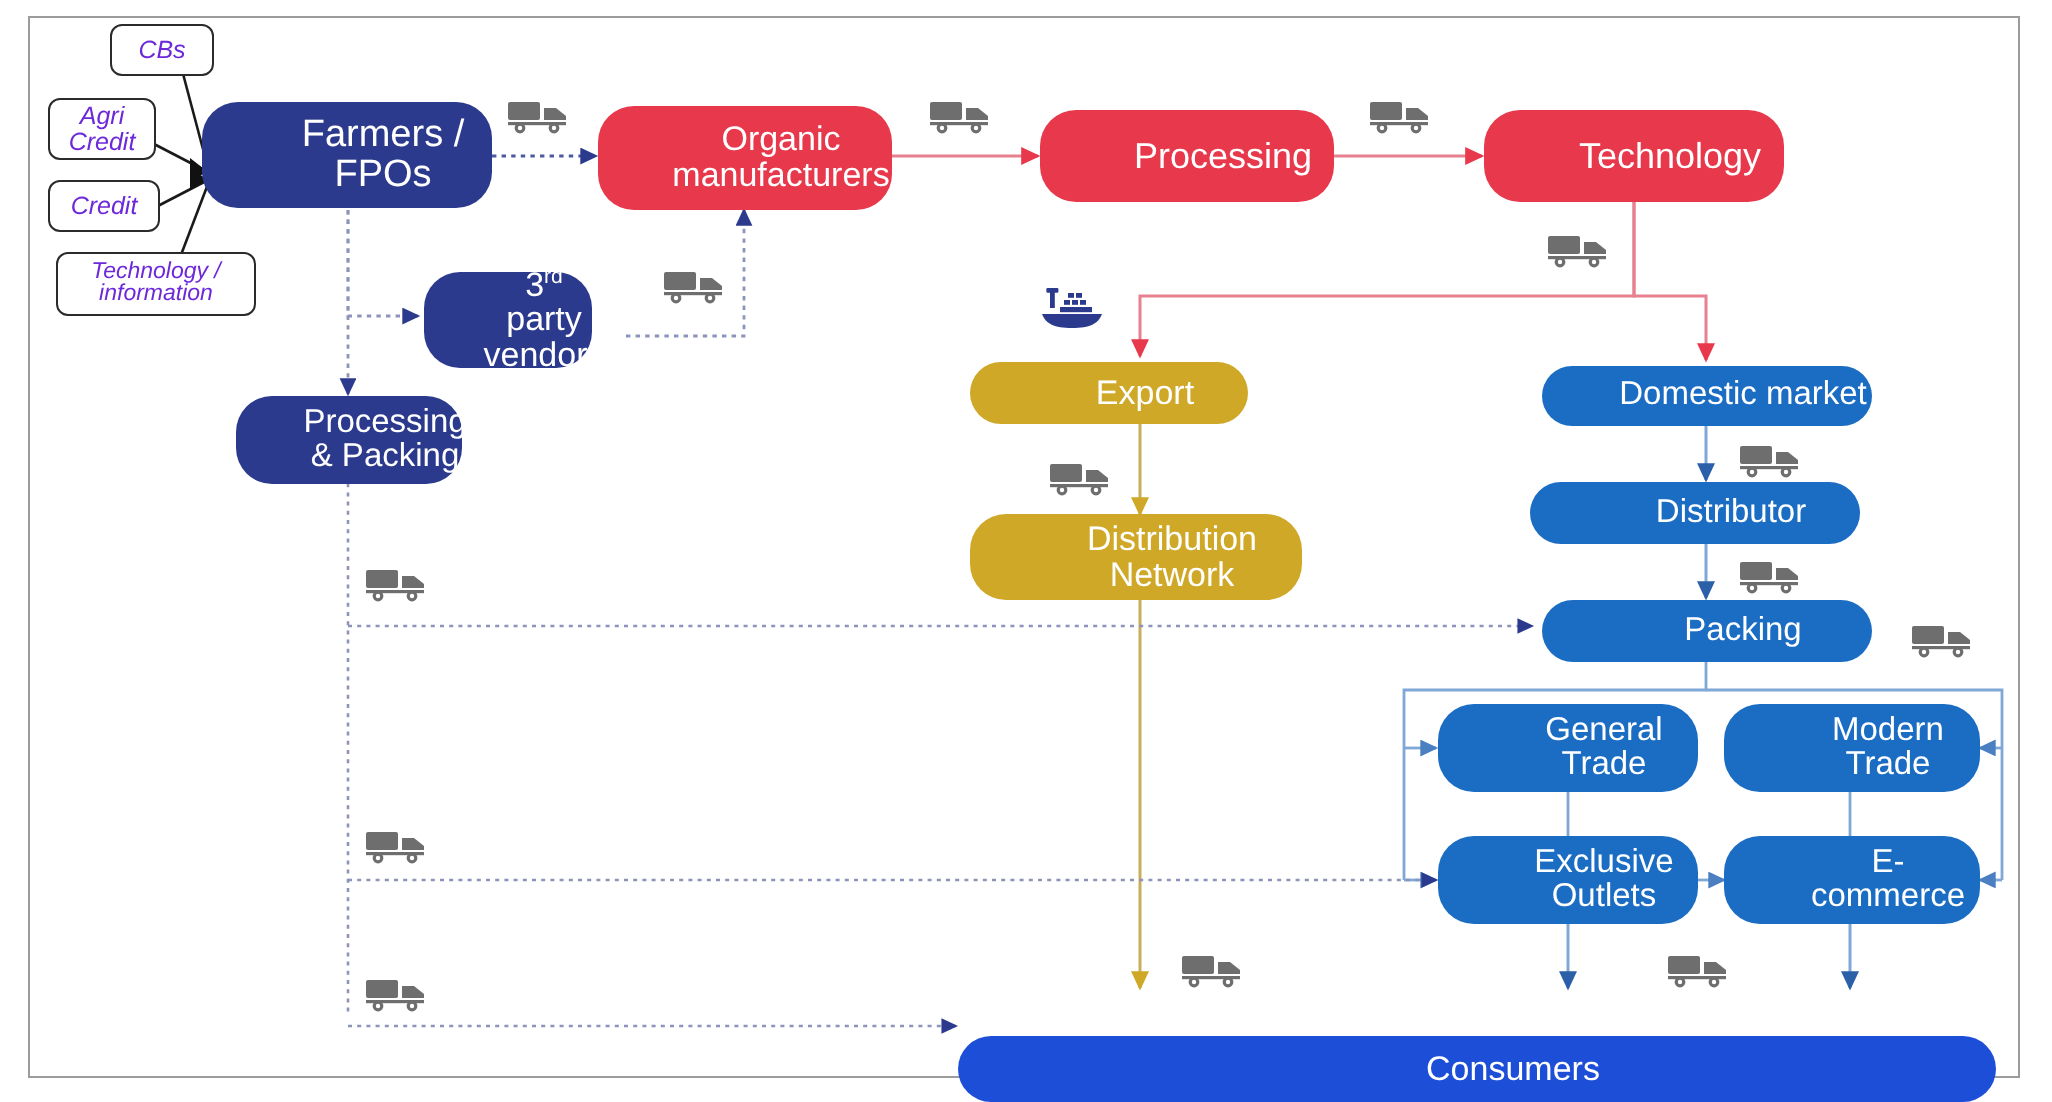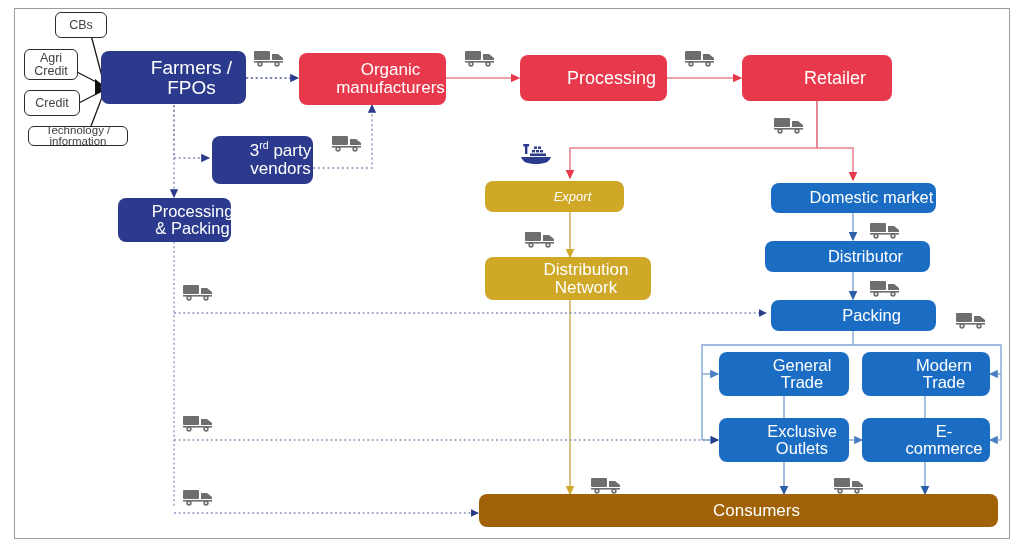--- a/index.html
+++ b/index.html
@@ -1,27 +1,27 @@
 <!DOCTYPE html>
 <html><head>
 <meta charset="utf-8">
 <style>
   html,body{margin:0;padding:0;background:#ffffff;}
   body{font-family:"Liberation Sans", sans-serif;}
   #canvas{position:relative;width:1026px;height:551px;background:#ffffff;overflow:hidden;}
   #frame{position:absolute;left:14px;top:8px;width:996px;height:531px;border:1.5px solid #9c9c9c;box-sizing:border-box;}
 
   .node{position:absolute;box-sizing:border-box;display:flex;align-items:center;justify-content:center;text-align:center;color:#ffffff;line-height:1.04;}
-  .rounded{border-radius:8px;padding-left:36px;}
+  .rounded{border-radius:18px;padding-left:36px;}
   .navy{background:#2B3A8C;}
   .blue{background:#1B6DC4;}
   .red{background:#E8384B;}
   .gold{background:#CFA828;}
-  .grey{background:#a16207;}
-  .whitebox{background:#ffffff;color:#404040;border:1.2px solid #2b2b2b;border-radius:6px;line-height:1.0;}
+  .grey{background:#1d4ed8;margin-top:24px;}
+  .whitebox{background:#ffffff;color:#6d28d9;border:1.2px solid #2b2b2b;border-radius:6px;line-height:1.0;font-style:italic;}
 
   .lbl{display:block;width:100%;}
   sup{font-size:0.62em;vertical-align:super;line-height:0;}
 
   svg.wires{position:absolute;left:0;top:0;width:1026px;height:551px;pointer-events:none;}
 
   .truck{position:absolute;width:34px;height:20px;}
   .ship{position:absolute;width:36px;height:24px;}
 </style>
 </head>
@@ -339,32 +339,32 @@
     <span>
       <span class="lbl">Agri</span>
       <span class="lbl">Credit</span>
     </span>
   </div>
 
   <div class="node whitebox" style="left:24px;top:90px;width:56px;height:26px;font-size:12.5px;">
     <span class="lbl">Credit</span>
   </div>
 
-  <div class="node whitebox" style="left:28px;top:126px;width:100px;height:20px;font-size:11.5px;">
+  <div class="node whitebox" style="left:28px;top:126px;width:100px;height:32px;font-size:11.5px;">
     <span>
       <span class="lbl">Technology /</span>
       <span class="lbl">information</span>
     </span>
   </div>
 
   <div class="node rounded navy" style="left:101px;top:51px;width:145px;height:53px;font-size:19px;">
     <span class="lbl">Farmers / FPOs</span>
   </div>
 
-  <div class="node rounded navy" style="left:212px;top:136px;width:101px;height:48px;font-size:17px;">
+  <div class="node rounded navy" style="left:212px;top:136px;width:84px;height:48px;font-size:17px;">
     <span>
       <span class="lbl"><span>3</span><sup>rd</sup><span> party</span></span>
       <span class="lbl">vendors</span>
     </span>
   </div>
 
   <div class="node rounded navy" style="left:118px;top:198px;width:113px;height:44px;font-size:16.5px;">
     <span>
       <span class="lbl">Processing</span>
       <span class="lbl">&amp; Packing</span>
@@ -376,24 +376,24 @@
       <span class="lbl">Organic</span>
       <span class="lbl">manufacturers</span>
     </span>
   </div>
 
   <div class="node rounded red" style="left:520px;top:55px;width:147px;height:46px;font-size:18px;">
     <span class="lbl">Processing</span>
   </div>
 
   <div class="node rounded red" style="left:742px;top:55px;width:150px;height:46px;font-size:18px;">
-    <span class="lbl">Retailer</span>
-  </div>
-
-  <div class="node rounded gold" style="left:485px;top:181px;width:139px;height:31px;font-size:13px;font-style:italic;">
+    <span class="lbl">Technology</span>
+  </div>
+
+  <div class="node rounded gold" style="left:485px;top:181px;width:139px;height:31px;font-size:17px;">
     <span class="lbl">Export</span>
   </div>
 
   <div class="node rounded blue" style="left:771px;top:183px;width:165px;height:30px;font-size:16.5px;">
     <span class="lbl">Domestic market</span>
   </div>
 
   <div class="node rounded gold" style="left:485px;top:257px;width:166px;height:43px;font-size:17px;">
     <span>
       <span class="lbl">Distribution</span>

